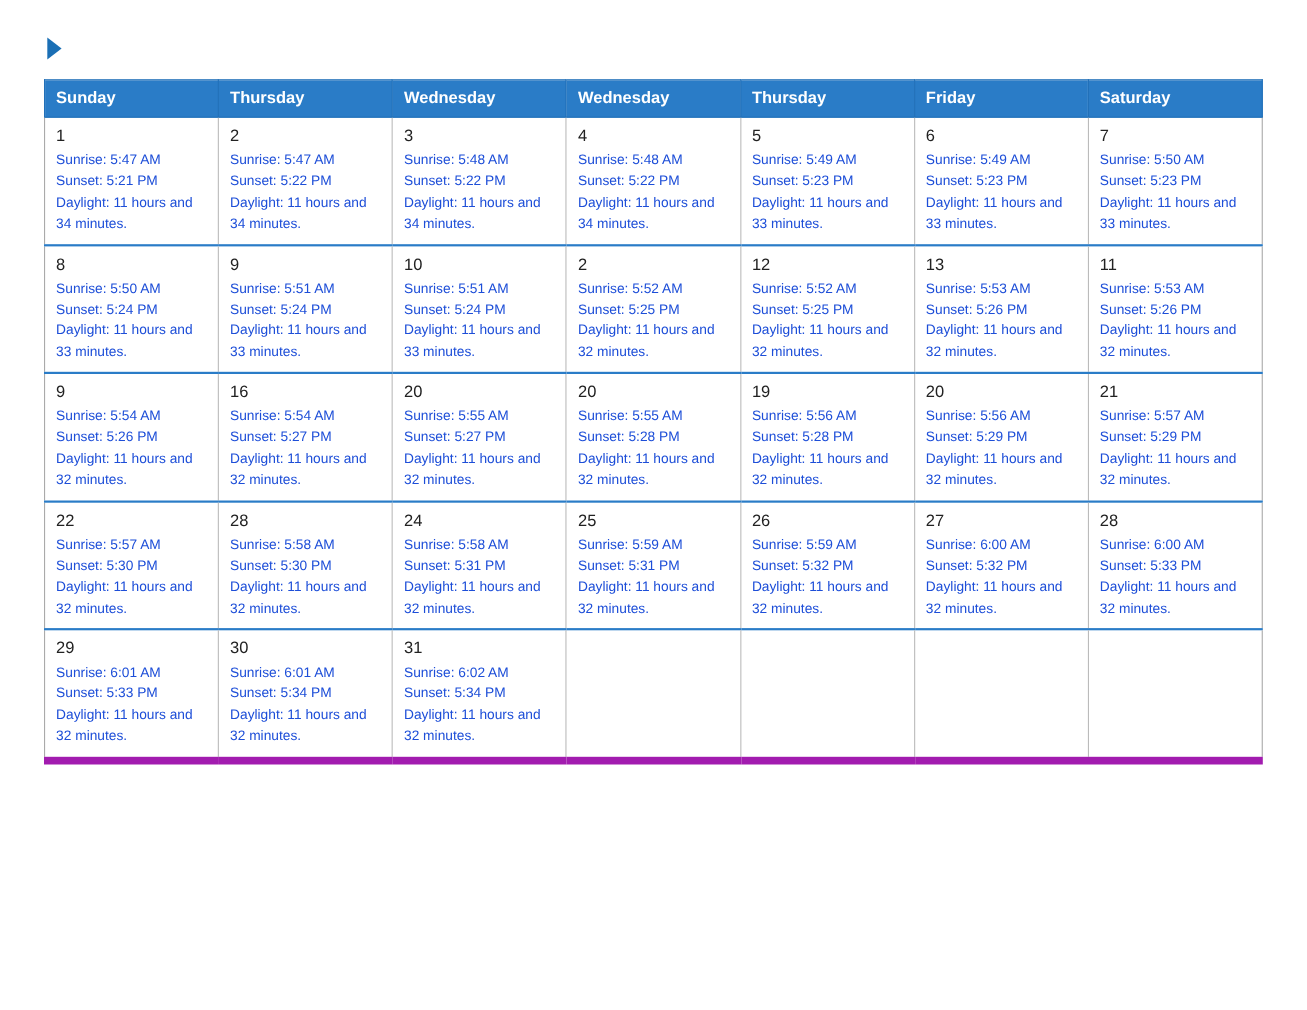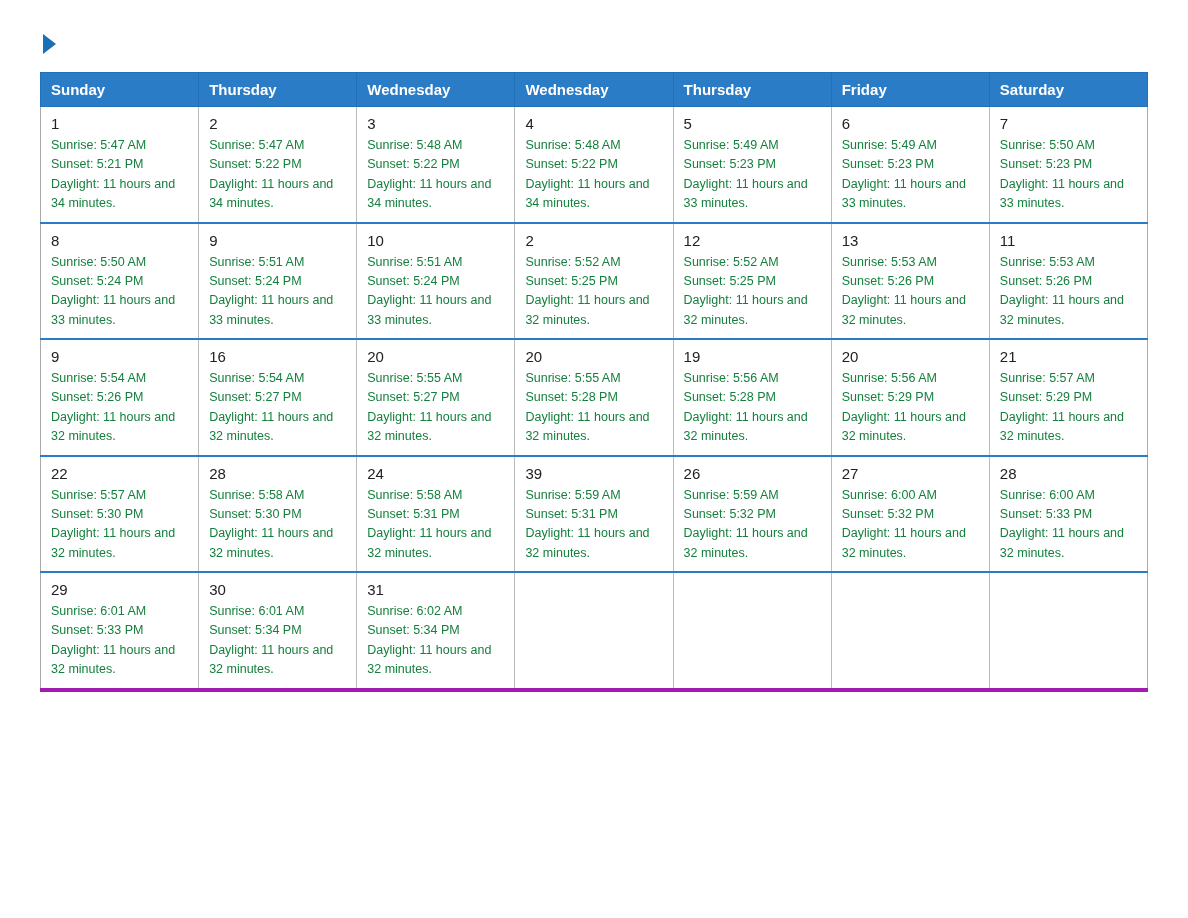--- a/index.html
+++ b/index.html
@@ -94,25 +94,25 @@
       border-right: none;
     }
     .day-number {
       font-size: 15px;
       font-weight: normal;
       margin-bottom: 4px;
       display: block;
     }
     .day-info {
       font-size: 12.5px;
-      color: #15803d;
+      color: #1d4ed8;
       line-height: 1.55;
     }
     tr:last-child td {
-      border-bottom: 4px solid #a21caf;
+      border-bottom: 7px solid #a21caf;
     }
   </style>
 </head>
 <body>
 
 <div class="header-area">
   <div class="logo-area">
     <div class="logo-text">
       <span class="logo-general"></span>
       <div class="logo-blue-container">
@@ -237,21 +237,21 @@
         </td>
         <td>
           <span class="day-number">28</span>
           <div class="day-info">Sunrise: 5:58 AM<br>Sunset: 5:30 PM<br>Daylight: 11 hours and 32 minutes.</div>
         </td>
         <td>
           <span class="day-number">24</span>
           <div class="day-info">Sunrise: 5:58 AM<br>Sunset: 5:31 PM<br>Daylight: 11 hours and 32 minutes.</div>
         </td>
         <td>
-          <span class="day-number">39</span>
+          <span class="day-number">25</span>
           <div class="day-info">Sunrise: 5:59 AM<br>Sunset: 5:31 PM<br>Daylight: 11 hours and 32 minutes.</div>
         </td>
         <td>
           <span class="day-number">26</span>
           <div class="day-info">Sunrise: 5:59 AM<br>Sunset: 5:32 PM<br>Daylight: 11 hours and 32 minutes.</div>
         </td>
         <td>
           <span class="day-number">27</span>
           <div class="day-info">Sunrise: 6:00 AM<br>Sunset: 5:32 PM<br>Daylight: 11 hours and 32 minutes.</div>
         </td>

